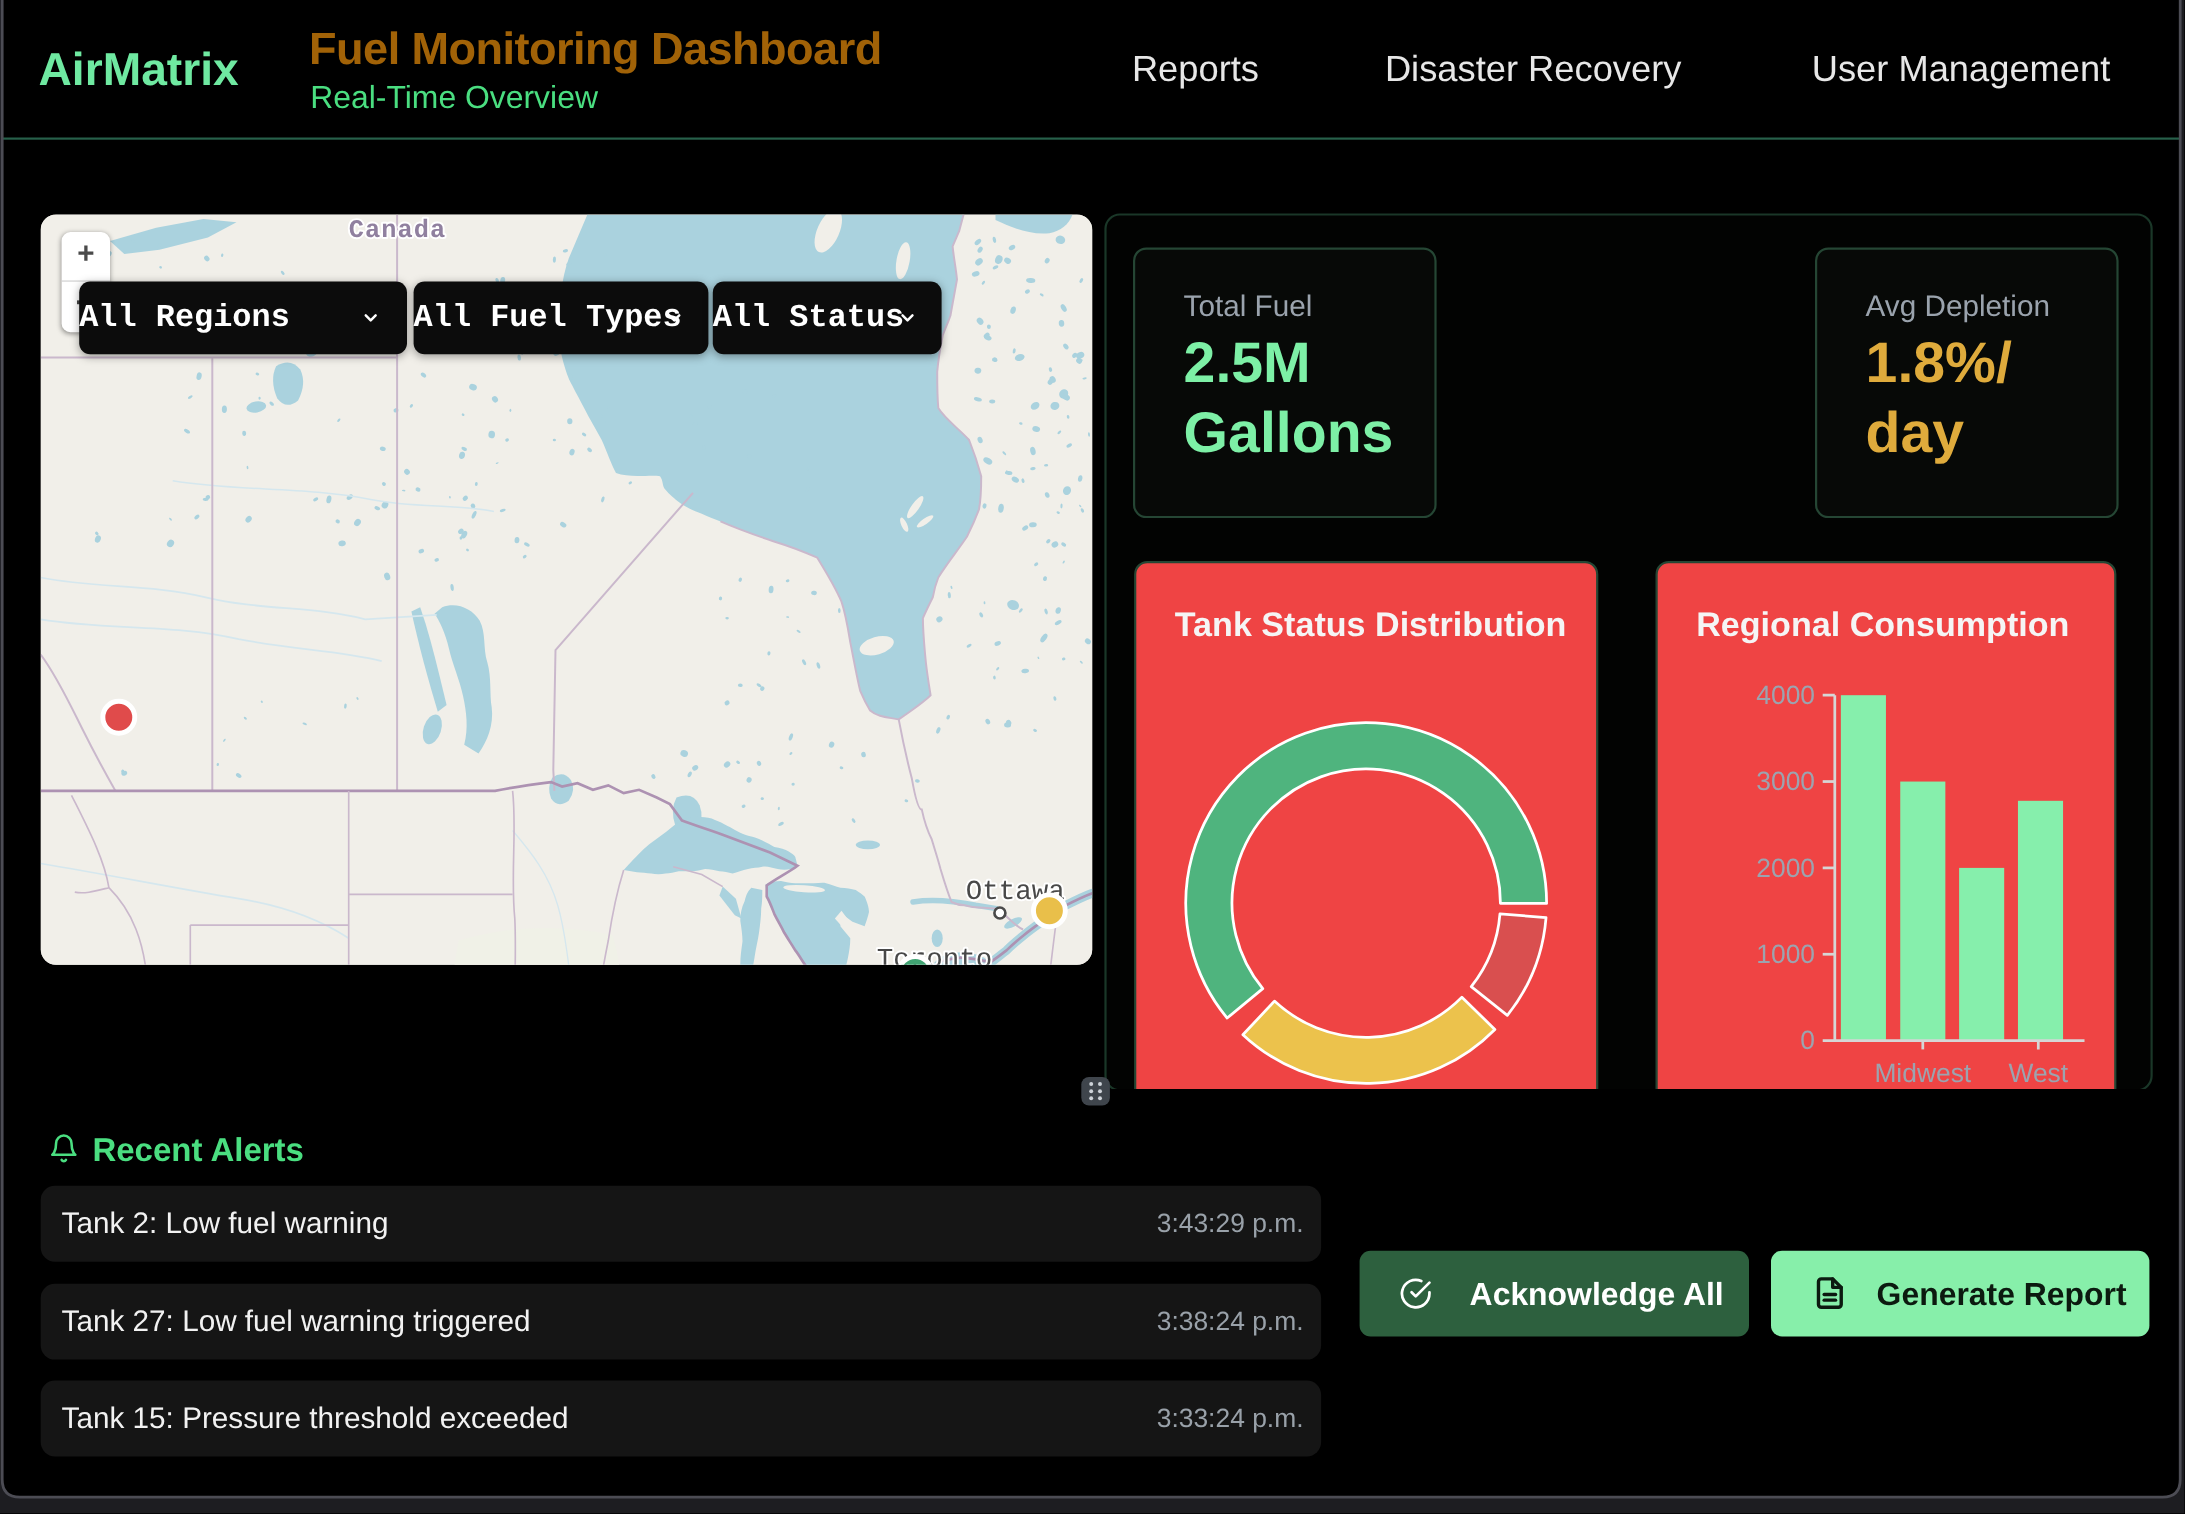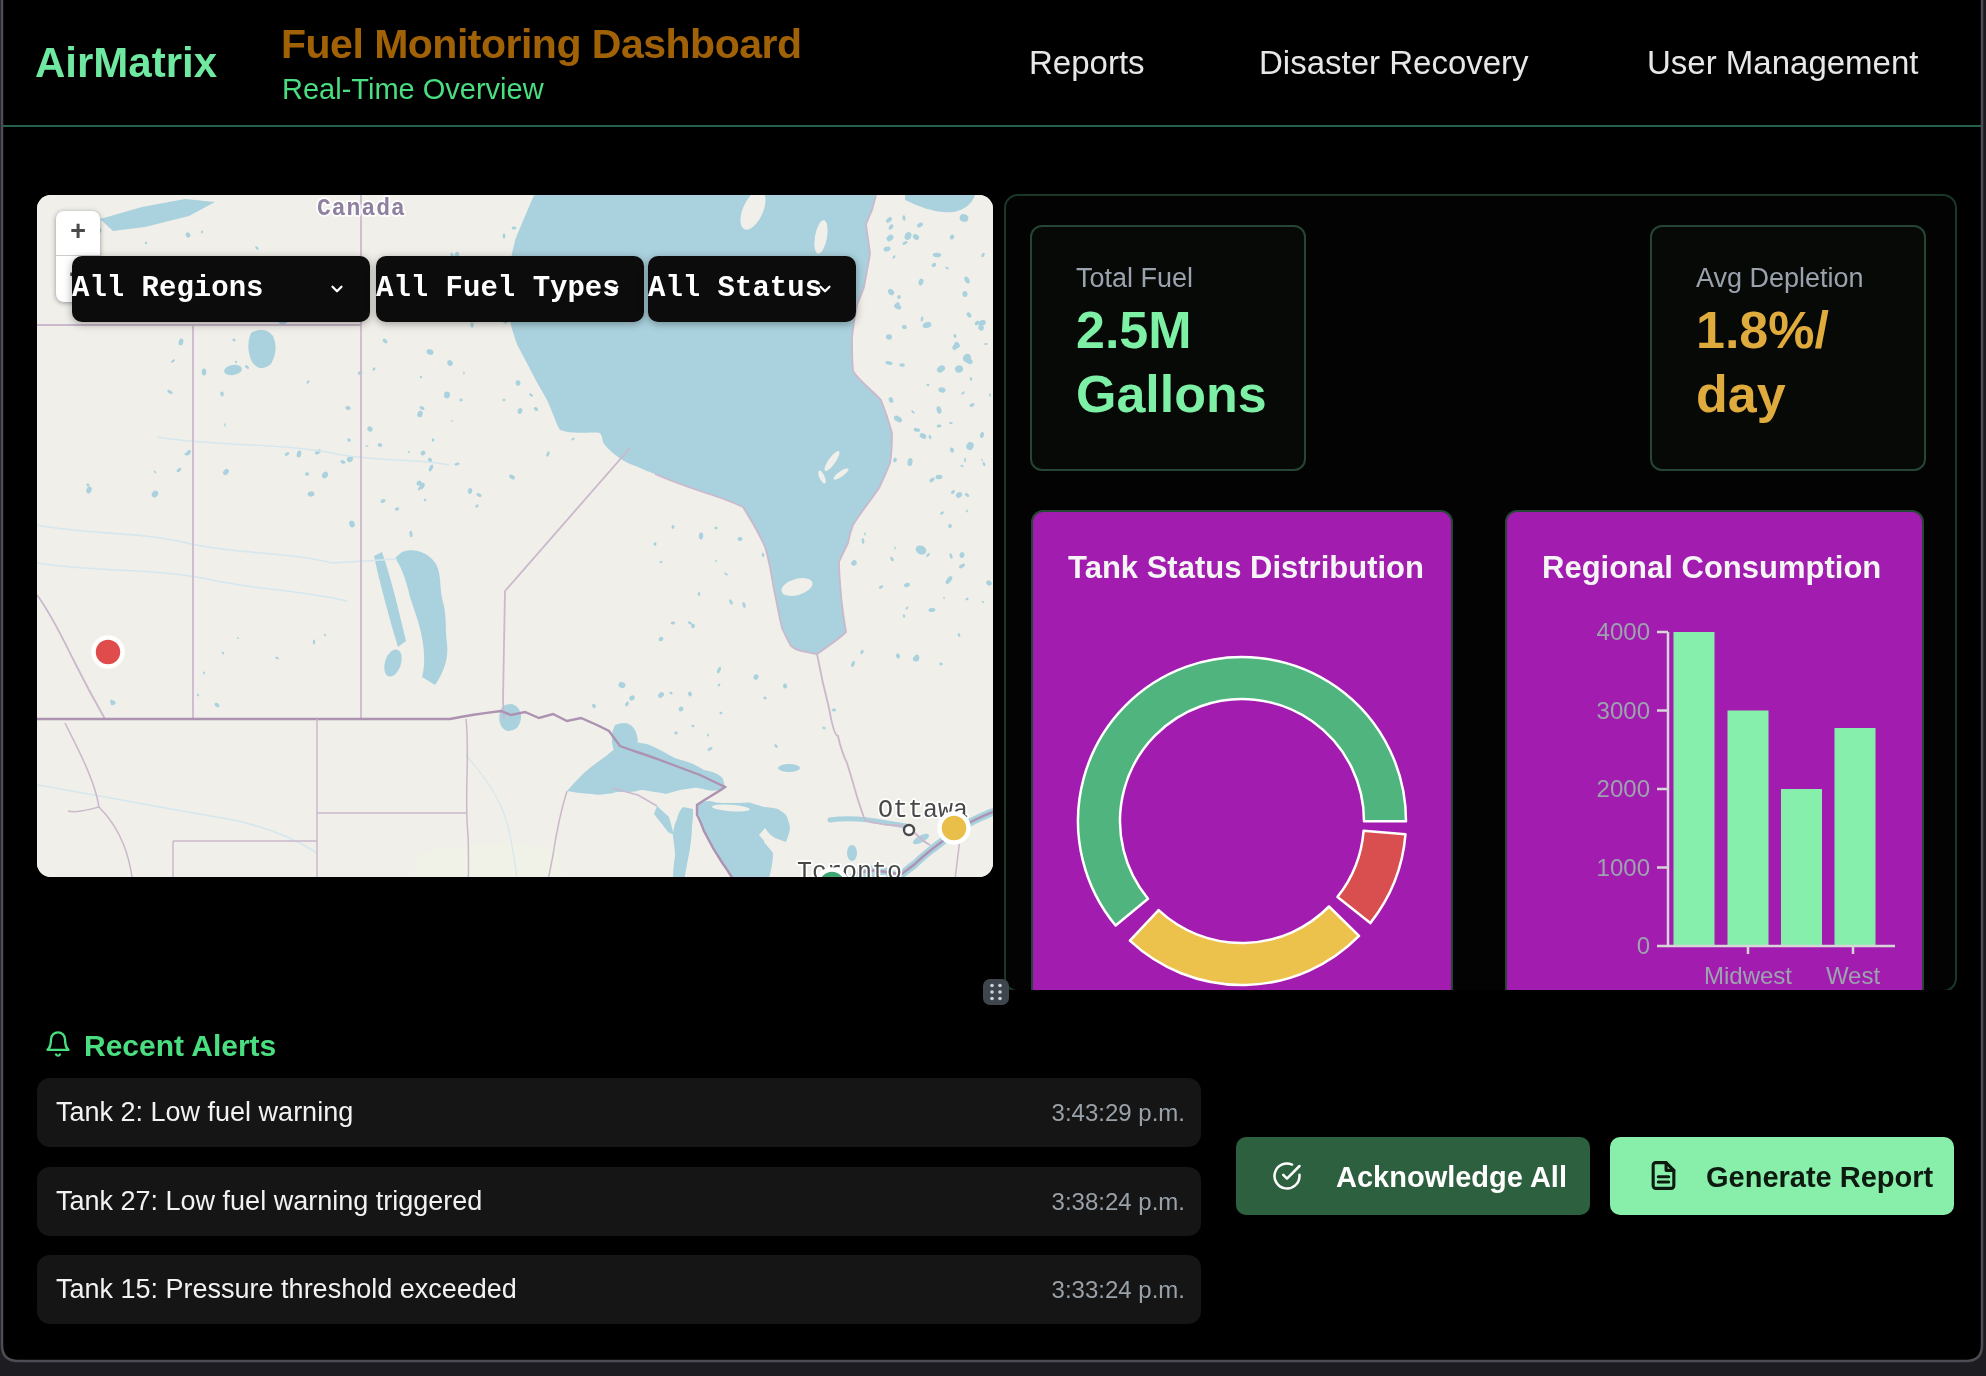--- a/index.html
+++ b/index.html
@@ -31,21 +31,21 @@
 #zoomctl .minus { position:absolute; left:0; top:45px; width:44px; height:46px; color:#444;
   font-size:32px; font-weight:bold; text-align:center; line-height:42px; }
 
 
 #rpanel { position:absolute; left:1004px; top:66px; width:953px; height:798px;
   border:2px solid #1a3728; border-radius:14px; background:#020302; overflow:hidden; }
 .scard { position:absolute; top:29px; width:276px; height:246px; background:#070907;
   border:2px solid #254634; border-radius:12px; padding:36px 0 0 44px; }
 .slabel { font-size:27px; color:#9aa3ad; font-weight:400; margin-bottom:4px; }
 .sval { font-size:52px; font-weight:bold; line-height:64px; }
-.ccard { position:absolute; top:314px; width:422px; height:515px; background:#a21caf;
+.ccard { position:absolute; top:314px; width:422px; height:515px; background:#ef4444;
   border:2px solid #254634; border-radius:12px; }
 .ctitle { position:absolute; left:35px; top:38px; font-size:31px; font-weight:bold; color:#f5f5f5; }
 
 
 #drag { position:absolute; left:983px; top:979px; width:26px; height:26px; background:#3f454c;
   border-radius:7px; }
 
 
 #alerttitle { position:absolute; left:84px; top:1029px; font-size:30px; font-weight:bold; color:#4ade80; }
 .arow { position:absolute; left:37px; width:1164px; height:69px; background:#151515;

